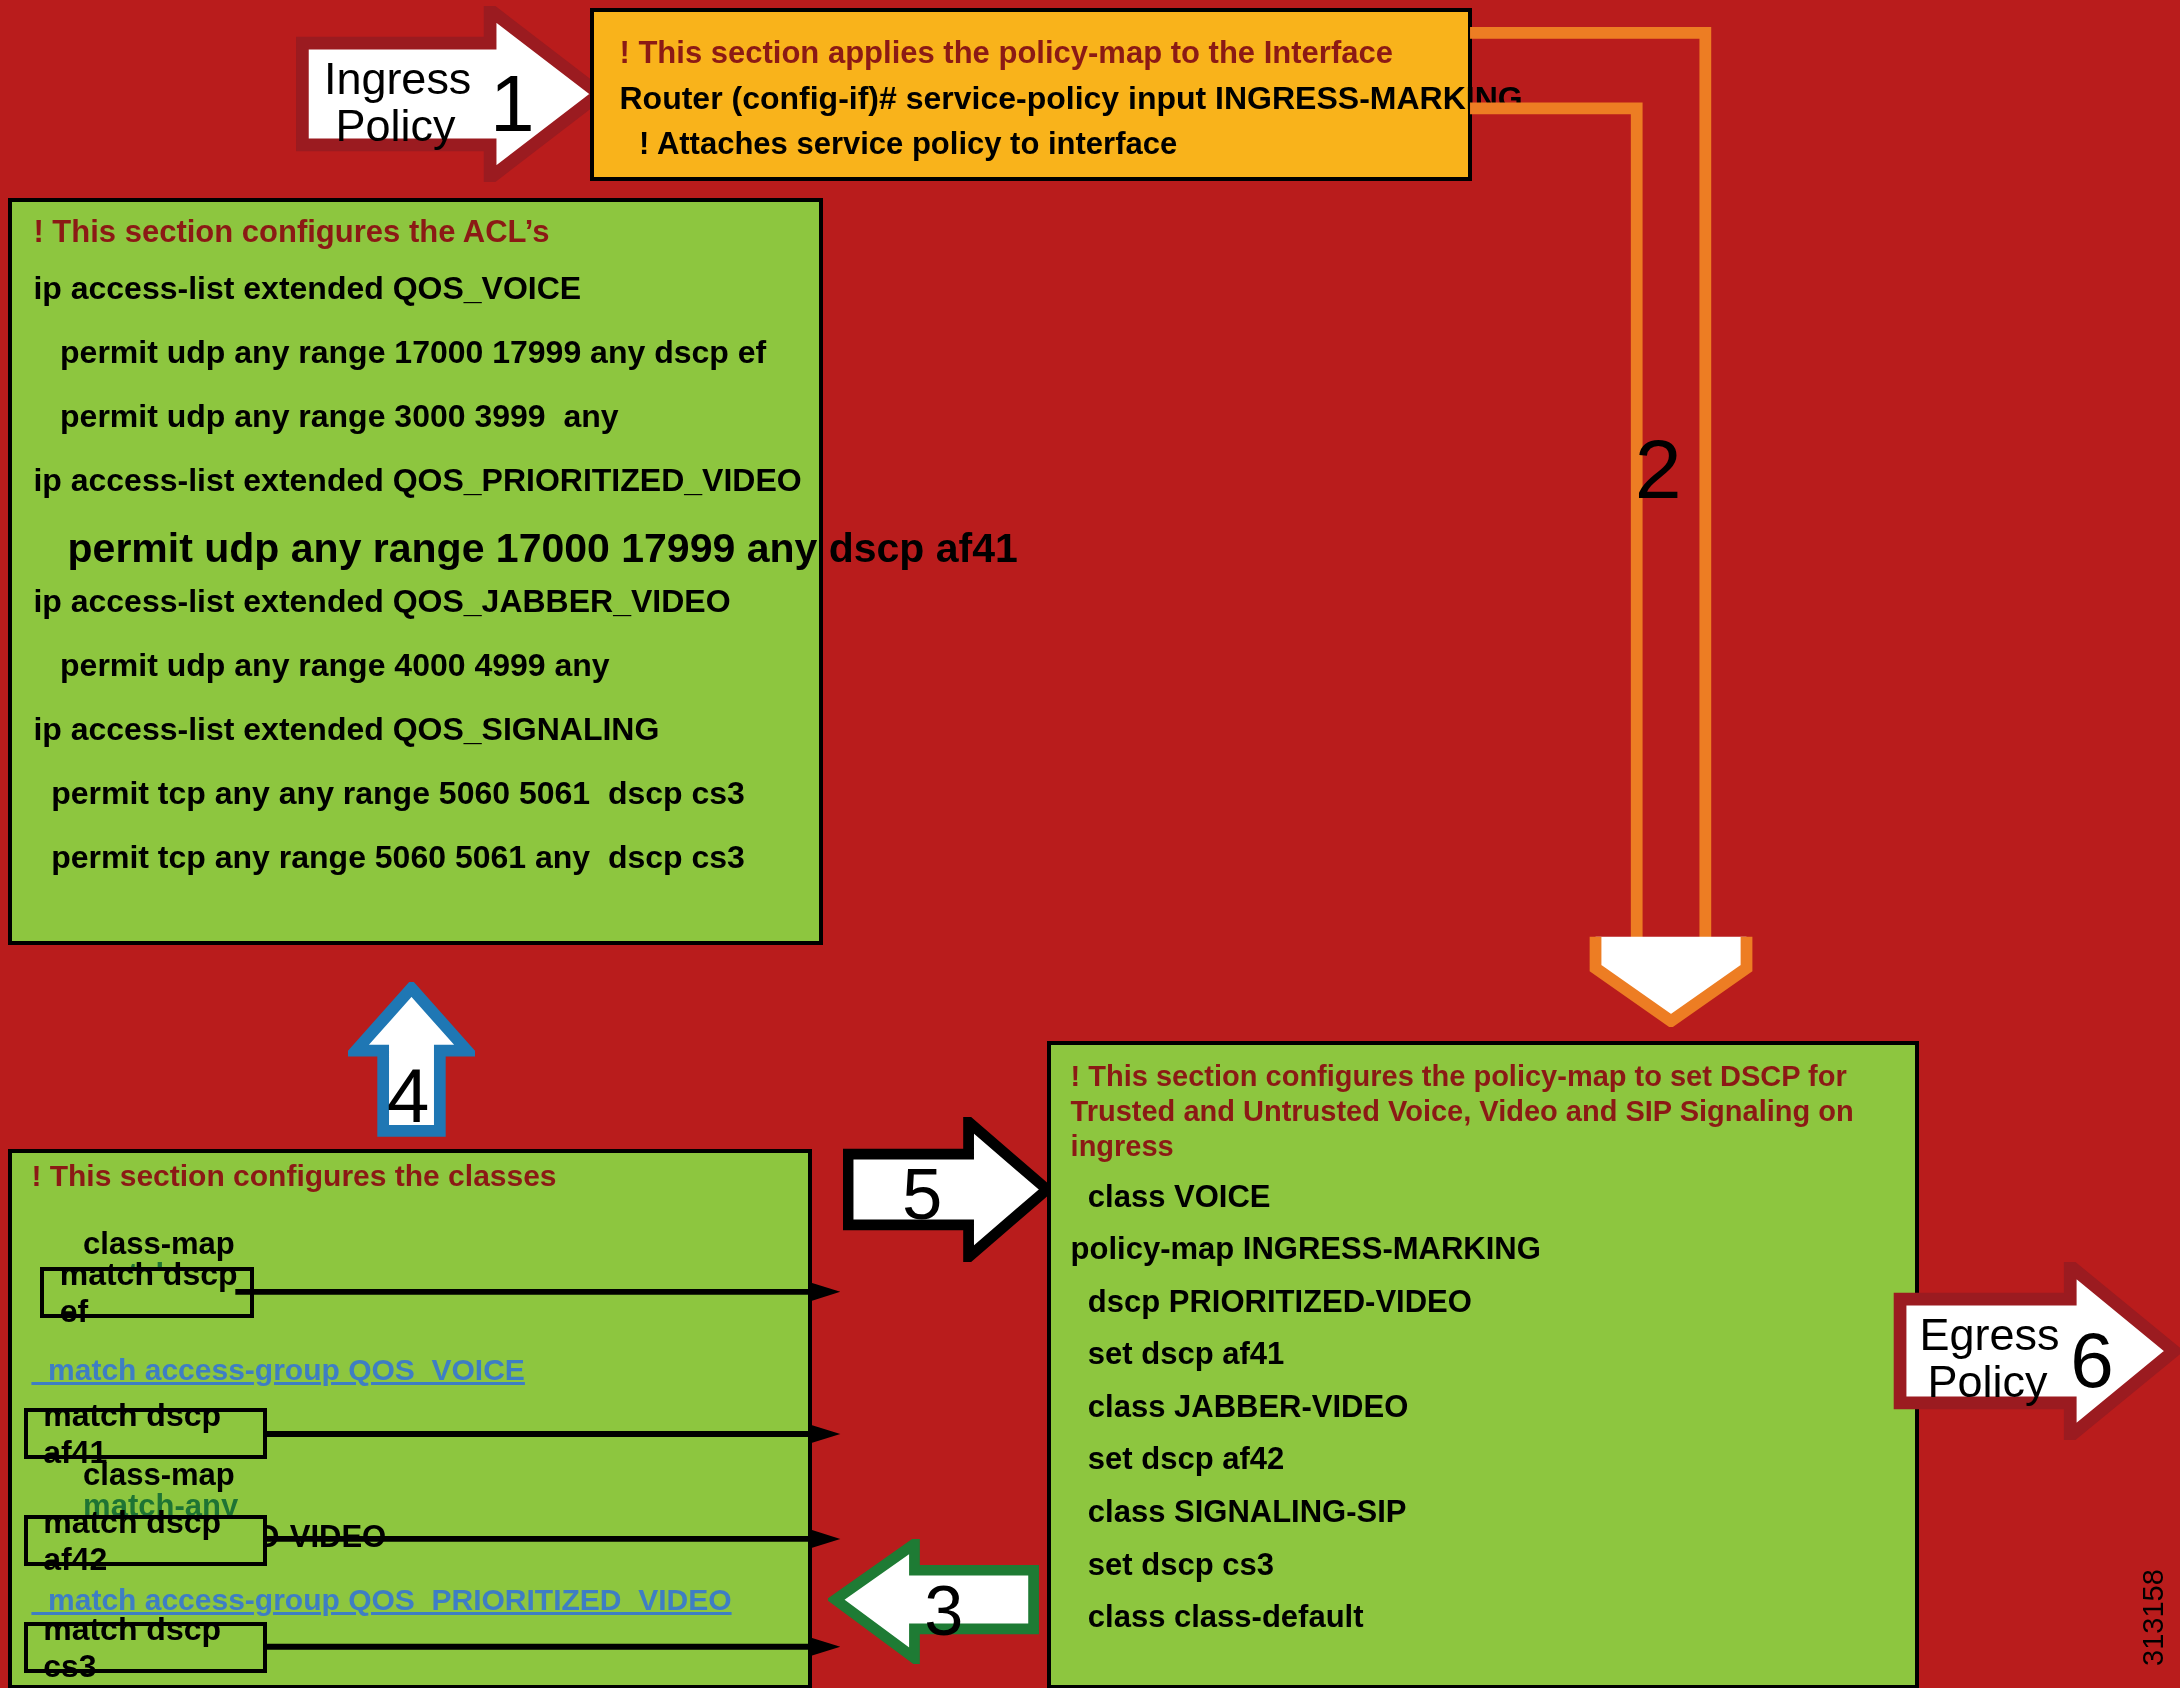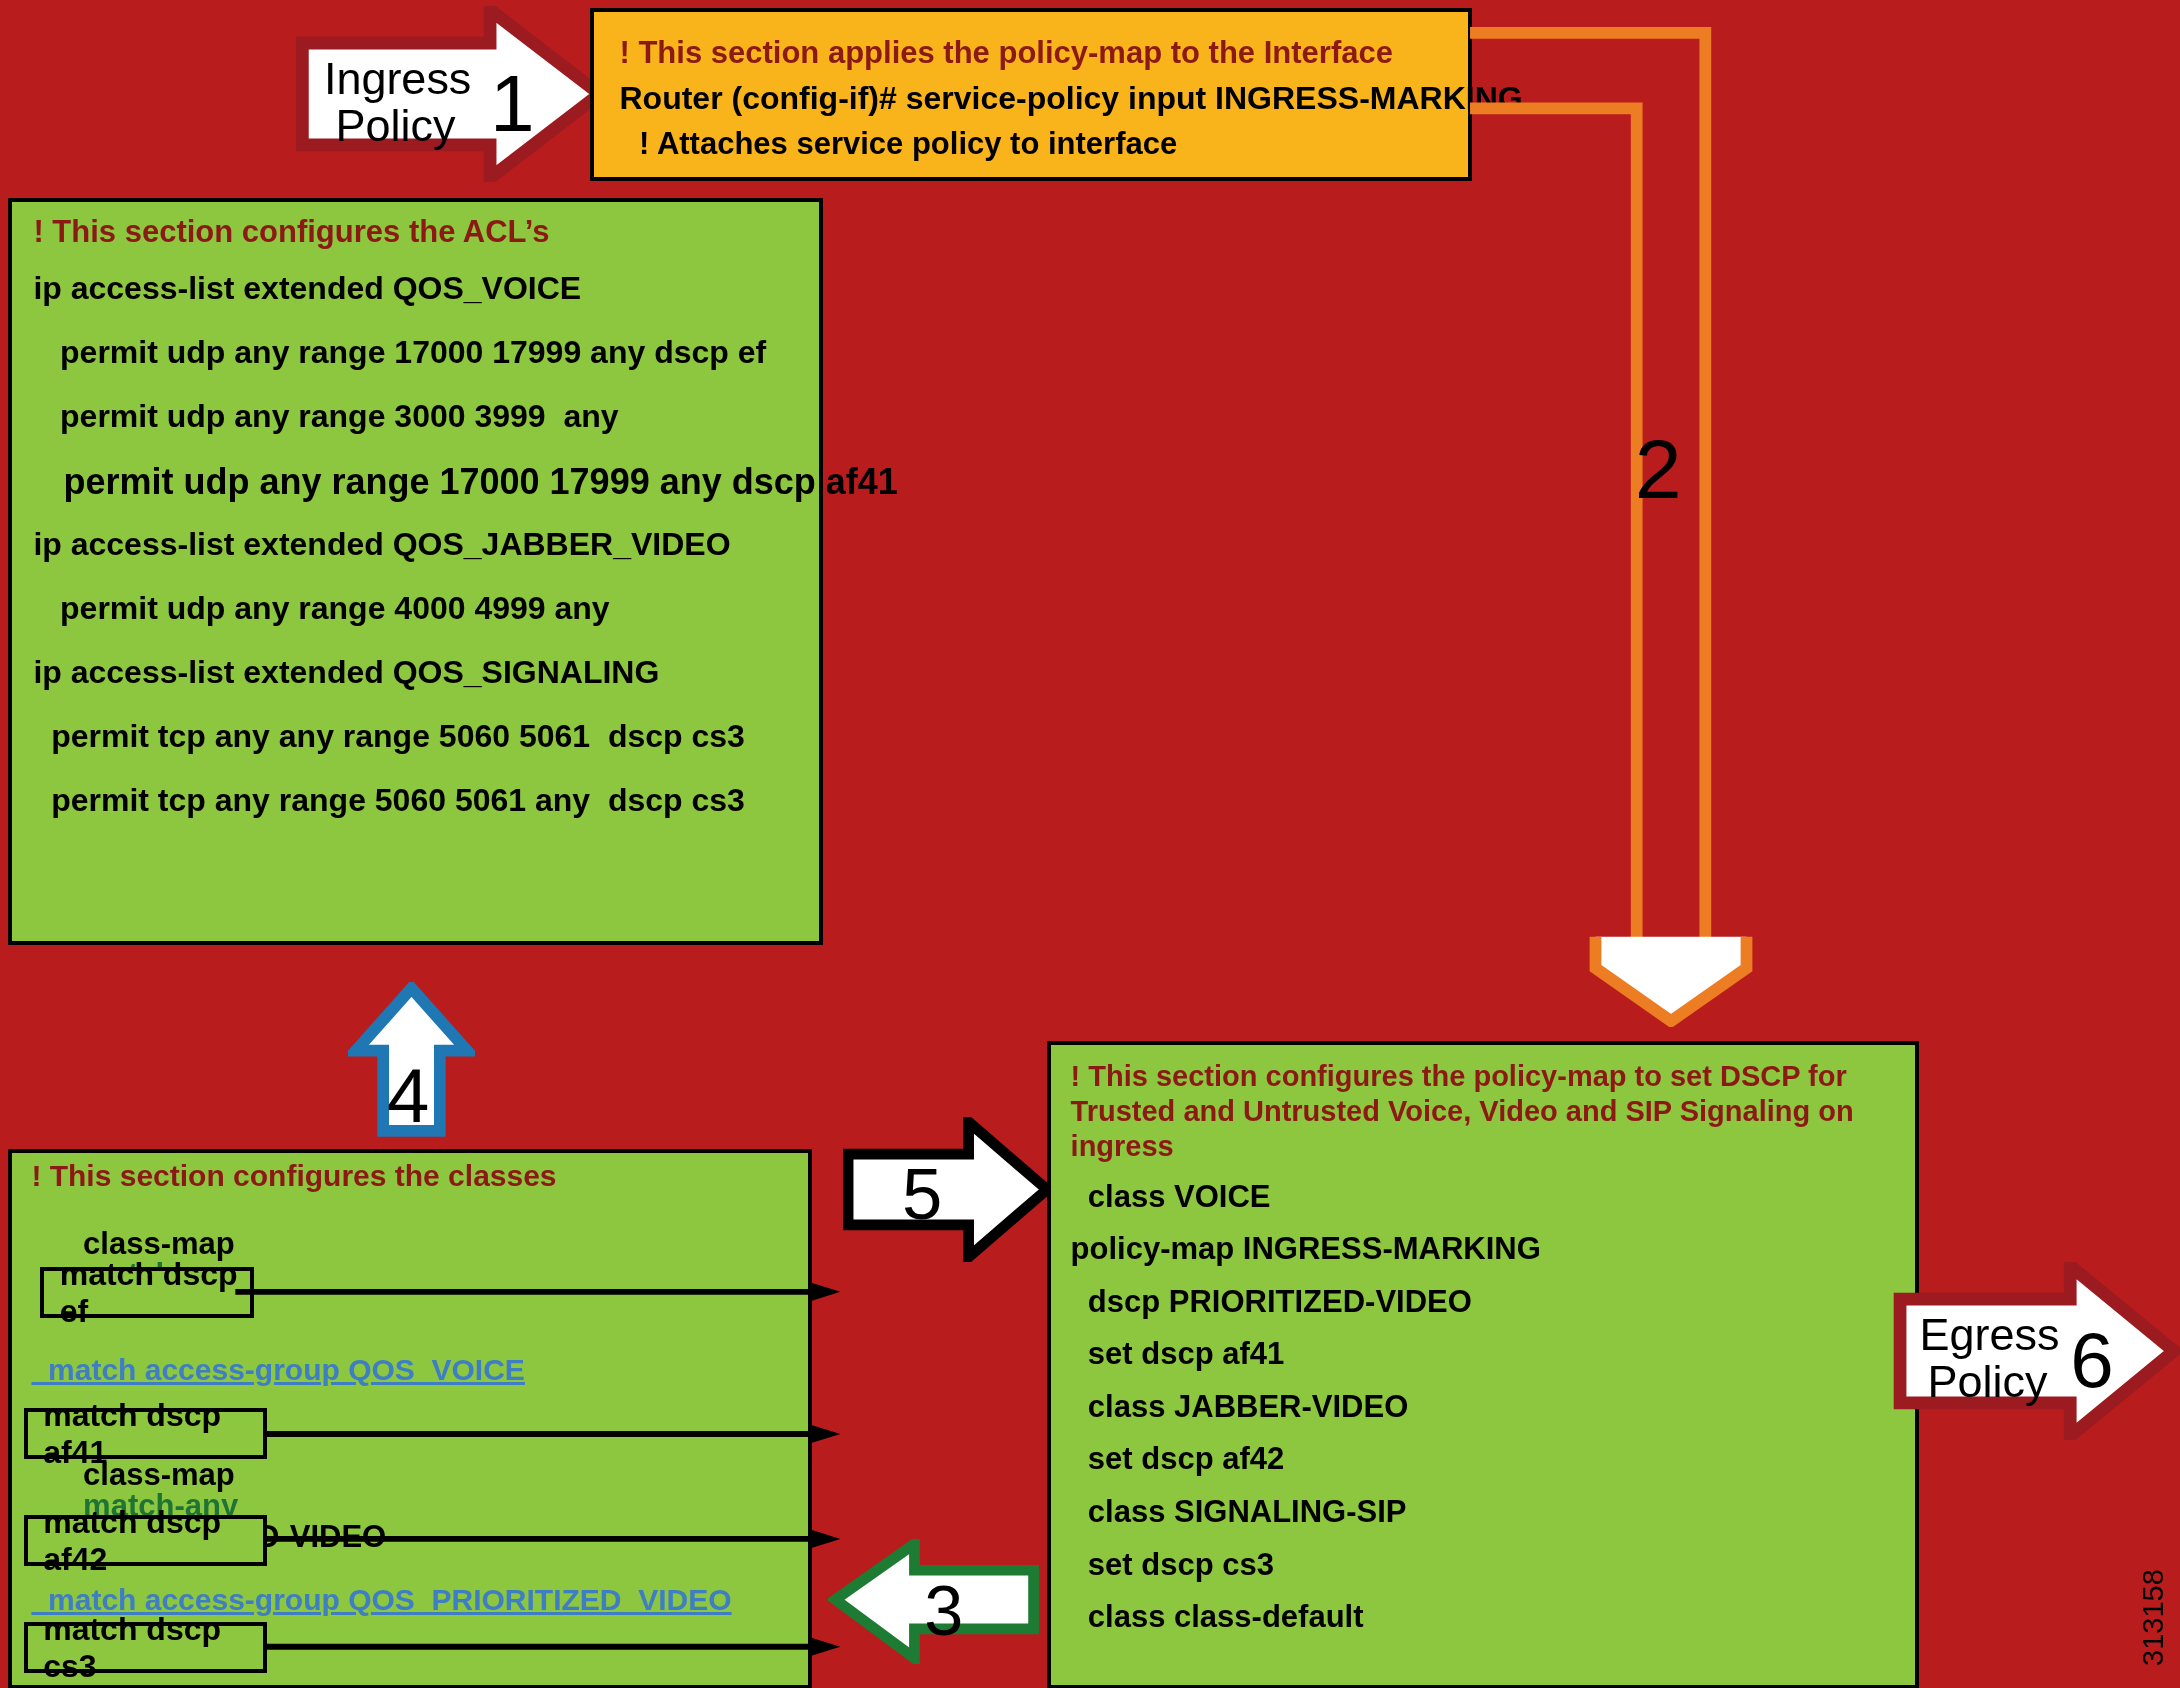--- a/index.html
+++ b/index.html
@@ -108,21 +108,22 @@
       <text class="arrow-num" x="168" y="480" font-size="86">2</text>
     </svg>
   </div>
 
   <div class="abs greenbox" style="left:7.8px; top:198px; width:815px; height:747px; padding: 13.7px 0 0 21.6px;">
     <div class="code-line comment" style="font-size:31px; margin-bottom:25.5px;">! This section configures the ACL’s</div>
     <div>
       <div class="code-line" style="font-size:32px; margin-bottom:32px;">ip access-list extended QOS_VOICE</div>
       <div class="code-line" style="font-size:32px; margin-bottom:32px;">   permit udp any range 17000 17999 any dscp ef</div>
       <div class="code-line" style="font-size:32px; margin-bottom:32px;">   permit udp any range 3000 3999  any</div>
-      <div class="code-line" style="font-size:36px; margin-bottom:28px;">   permit udp any range 17000 17999 any dscp af41</div>
+      <div class="code-line" style="font-size:32px; margin-bottom:32px;">ip access-list extended QOS_PRIORITIZED_VIDEO</div>
+      <div class="code-line" style="font-size:41px; margin-bottom:16px;">   permit udp any range 17000 17999 any dscp af41</div>
       <div class="code-line" style="font-size:32px; margin-bottom:32px;">ip access-list extended QOS_JABBER_VIDEO</div>
       <div class="code-line" style="font-size:32px; margin-bottom:32px;">   permit udp any range 4000 4999 any</div>
       <div class="code-line" style="font-size:32px; margin-bottom:32px;">ip access-list extended QOS_SIGNALING</div>
       <div class="code-line" style="font-size:32px; margin-bottom:32px;">  permit tcp any any range 5060 5061  dscp cs3</div>
       <div class="code-line" style="font-size:32px;">  permit tcp any range 5060 5061 any  dscp cs3</div>
     </div>
   </div>
 
   <div class="abs" style="left:348px; top:982px; width:127px; height:155px;">
     <svg width="127" height="155" viewBox="0 0 130 158">

